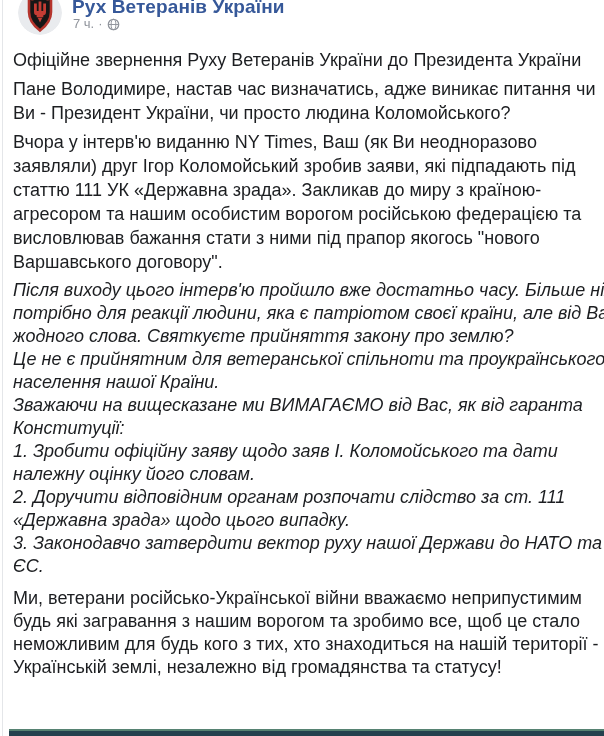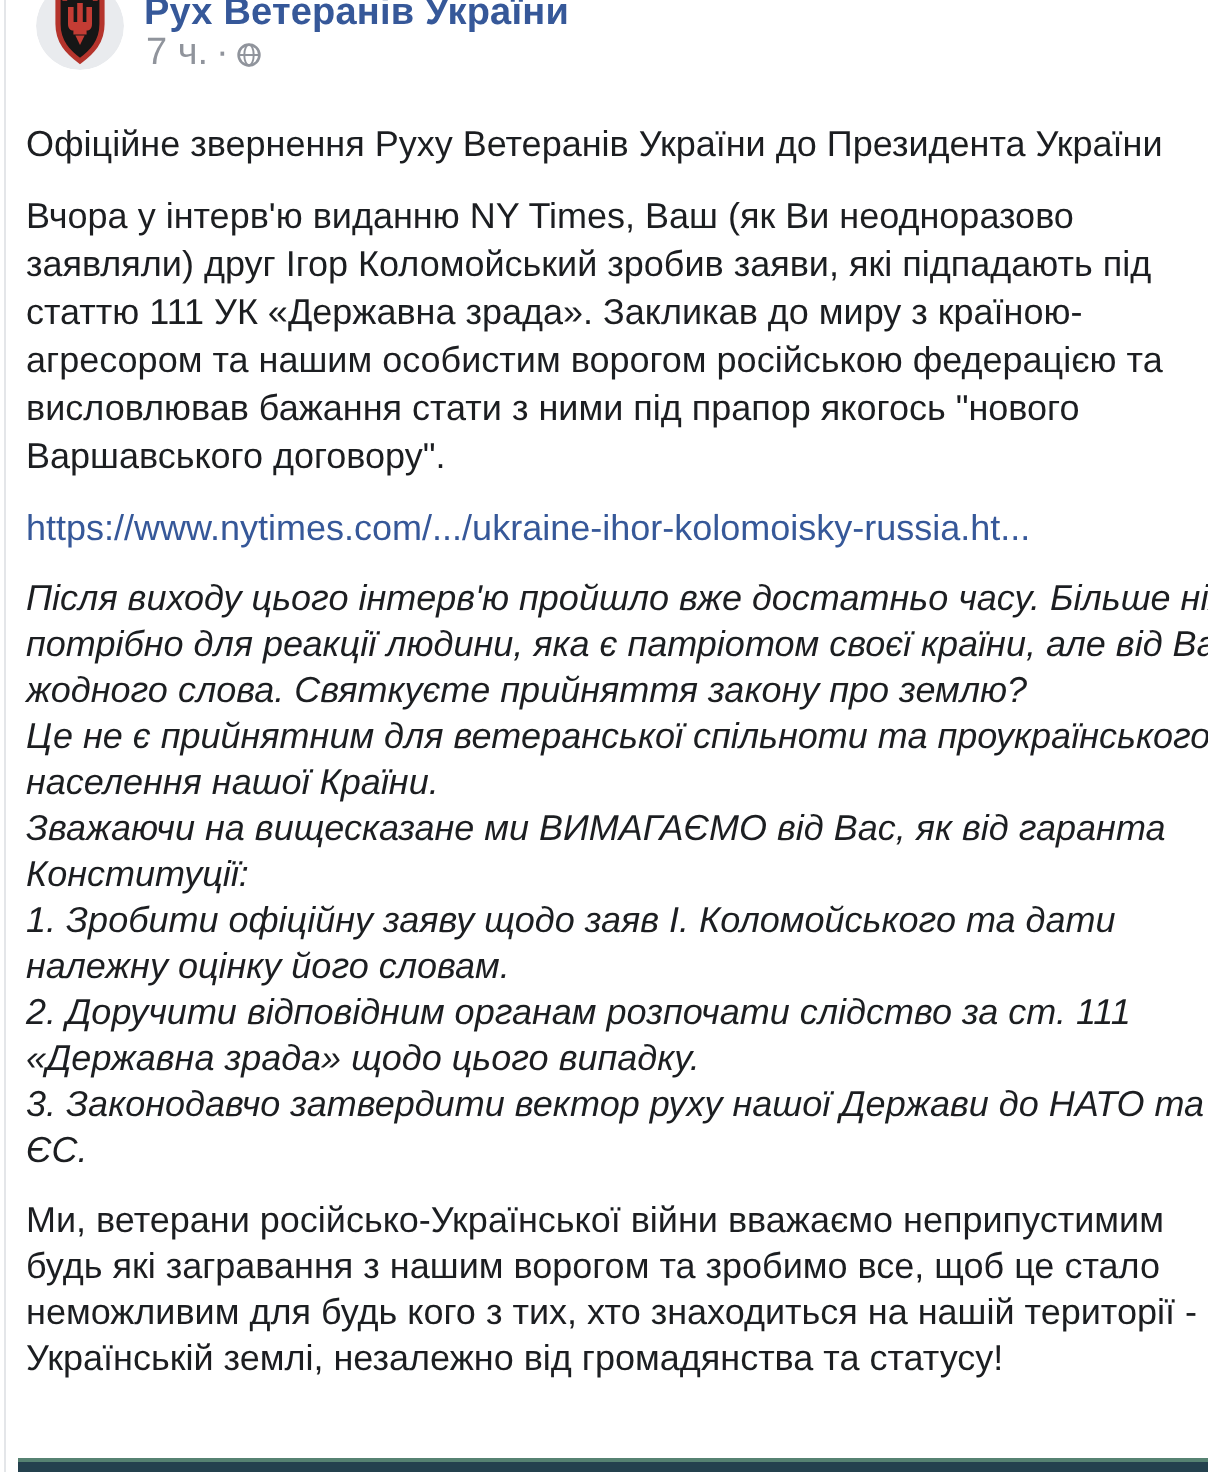--- a/index.html
+++ b/index.html
@@ -22,31 +22,31 @@
     overflow:hidden; cursor:pointer;
   }
   .page-name {
     position:absolute; left:72px; top:-4px;
     font-size:19px; font-weight:bold; color:#365899;
     text-decoration:none; letter-spacing:.1px;
     cursor:pointer;
   }
   .post-meta {
     position:absolute; left:73px; top:16px;
-    font-size:19px; color:#90949c;
+    font-size:13px; color:#90949c;
     display:flex; align-items:center; gap:4px;
   }
   .post-meta .globe { display:inline-flex; margin-top:1px; }
   
   .post-body {
     position:absolute; left:13px; top:48px; width:586px;
     font-size:18px; line-height:24px; color:#1c1e21;
   }
   .post-body p {
-    margin:12px 0 5px 0;
+    margin:0 0 5px 0;
     white-space:pre;          
   }
   .post-body p.dense { line-height:23px; margin-bottom:9px;font-style:italic; }
   .post-body p.closing { line-height:23px; margin-bottom:5px; }
   .post-link {
     color:#365899; text-decoration:none; cursor:pointer;
   }
   
   .bottom-bar {
     position:absolute; left:9px; right:0; bottom:0;
@@ -82,27 +82,28 @@
     <svg width="13" height="13" viewBox="0 0 16 16" xmlns="http://www.w3.org/2000/svg">
       <circle cx="8" cy="8" r="6.4" fill="none" stroke="#90949c" stroke-width="1.6"></circle>
       <ellipse cx="8" cy="8" rx="2.9" ry="6.4" fill="none" stroke="#90949c" stroke-width="1.2"></ellipse>
       <line x1="1.6" y1="8" x2="14.4" y2="8" stroke="#90949c" stroke-width="1.2"></line>
     </svg>
   </span>
 </div>
 
 <div class="post-body">
   <p>Офіційне звернення Руху Ветеранів України до Президента України</p>
+  <p>Пане Володимире, настав час визначатись, адже виникає питання чи
+Ви - Президент України, чи просто людина Коломойського?</p>
   <p>Вчора у інтерв'ю виданню NY Times, Ваш (як Ви неодноразово
 заявляли) друг Ігор Коломойський зробив заяви, які підпадають під
 статтю 111 УК «Державна зрада». Закликав до миру з країною-
 агресором та нашим особистим ворогом російською федерацією та
 висловлював бажання стати з ними під прапор якогось "нового
 Варшавського договору".</p>
-  <p><a class="post-link">https://www.nytimes.com/.../ukraine-ihor-kolomoisky-russia.ht...</a></p>
   <p class="dense">Після виходу цього інтерв'ю пройшло вже достатньо часу. Більше ніж
 потрібно для реакції людини, яка є патріотом своєї країни, але від Вас
 жодного слова. Святкуєте прийняття закону про землю?
 Це не є прийнятним для ветеранської спільноти та проукраїнського
 населення нашої Країни.
 Зважаючи на вищесказане ми ВИМАГАЄМО від Вас, як від гаранта
 Конституції:
 1. Зробити офіційну заяву щодо заяв І. Коломойського та дати
 належну оцінку його словам.
 2. Доручити відповідним органам розпочати слідство за ст. 111

